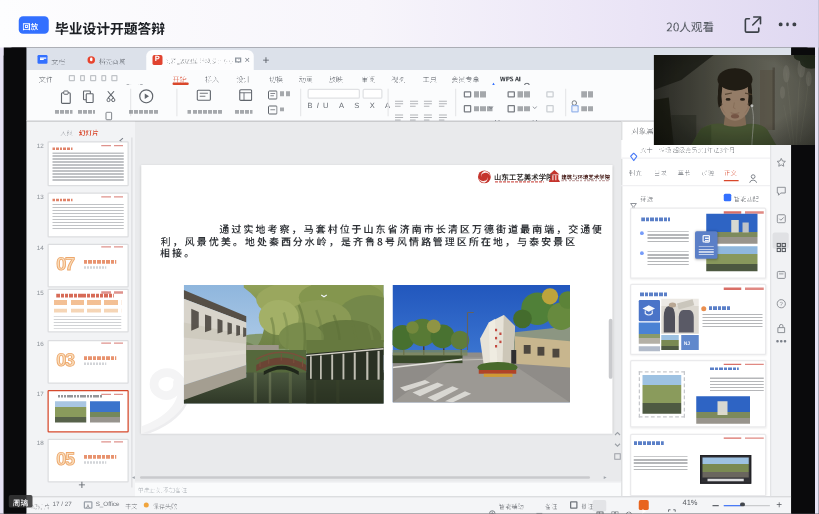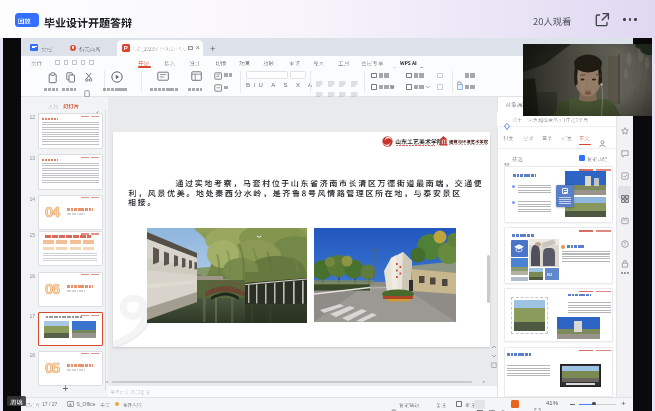--- a/index.html
+++ b/index.html
@@ -240,34 +240,34 @@
     <span class="zh" style="left:42px;top:117.7px;width:16px;height:2.2px;--k:rgba(214,90,56,.75);--c:2.2px;--u:2.9px"></span>
     <span class="tx" style="left:42px;top:122.2px;width:57px;height:23px;--k:rgba(130,134,140,.5);--t:1.0px;--u:2.4px"></span>
     <div style="position:absolute;left:38px;top:154.3px;width:65px;height:35.5px;background:#fff;border:0.8px solid #dcdde0;border-radius:1px"></div>
     <div style="position:absolute;left:26px;top:155.3px;width:9px;height:6px;font-size:5px;color:#8a8f96;text-align:right;line-height:6px">13</div>
     <div style="position:absolute;left:81px;top:156.8px;width:18px;height:1.2px;background:repeating-linear-gradient(90deg,rgba(201,74,64,.6) 0 7.5px,transparent 7.5px 10px)"></div>
     <span class="zh" style="left:42px;top:158.8px;width:16px;height:2.2px;--k:rgba(214,90,56,.75);--c:2.2px;--u:2.9px"></span>
     <span class="tx" style="left:42px;top:163.3px;width:57px;height:21px;--k:rgba(130,134,140,.5);--t:1.0px;--u:2.4px"></span>
     <div style="position:absolute;left:38px;top:194.7px;width:65px;height:35.5px;background:#fff;border:0.8px solid #dcdde0;border-radius:1px"></div>
     <div style="position:absolute;left:26px;top:195.7px;width:9px;height:6px;font-size:5px;color:#8a8f96;text-align:right;line-height:6px">14</div>
     <div style="position:absolute;left:81px;top:197.2px;width:18px;height:1.2px;background:repeating-linear-gradient(90deg,rgba(201,74,64,.6) 0 7.5px,transparent 7.5px 10px)"></div>
-    <div style="position:absolute;left:45px;top:203.7px;width:22px;height:16px;font-size:14.5px;font-weight:bold;color:#f9ddbb;-webkit-text-stroke:0.7px #eda76c;line-height:16px;letter-spacing:-1px">04</div>
+    <div style="position:absolute;left:45px;top:203.7px;width:22px;height:16px;font-size:14.5px;font-weight:bold;color:#f9ddbb;-webkit-text-stroke:0.7px #eda76c;line-height:16px;letter-spacing:-1px">07</div>
     <span class="zh" style="left:67px;top:208.2px;width:26px;height:2.8px;--k:rgba(226,120,75,.8);--c:2.8px;--u:3.6px"></span>
     <span class="zh" style="left:67px;top:213.2px;width:18px;height:1.8px;--k:rgba(180,184,190,.6);--c:1.8px;--u:2.4px"></span>
     <div style="position:absolute;left:38px;top:230.9px;width:65px;height:35.5px;background:#fff;border:0.8px solid #dcdde0;border-radius:1px"></div>
     <div style="position:absolute;left:26px;top:231.9px;width:9px;height:6px;font-size:5px;color:#8a8f96;text-align:right;line-height:6px">15</div>
     <div style="position:absolute;left:81px;top:233.4px;width:18px;height:1.2px;background:repeating-linear-gradient(90deg,rgba(201,74,64,.6) 0 7.5px,transparent 7.5px 10px)"></div>
     <span class="zh" style="left:45px;top:234.9px;width:46px;height:2.8px;--k:rgba(205,70,45,.8);--c:2.8px;--u:3.5px"></span>
     <div style="position:absolute;left:43px;top:240.4px;width:54px;height:3.5px;background:repeating-linear-gradient(90deg,rgba(240,176,122,.8) 0 11px,transparent 11px 13.5px)"></div>
     <div style="position:absolute;left:43px;top:246.9px;width:54px;height:2.8px;background:repeating-linear-gradient(90deg,rgba(243,203,164,.8) 0 11px,transparent 11px 13.5px)"></div>
     <span class="tx" style="left:43px;top:252.9px;width:54px;height:10px;--k:rgba(150,154,160,.45);--t:1.0px;--u:2.4px"></span>
     <div style="position:absolute;left:38px;top:271.6px;width:65px;height:35.5px;background:#fff;border:0.8px solid #dcdde0;border-radius:1px"></div>
     <div style="position:absolute;left:26px;top:272.6px;width:9px;height:6px;font-size:5px;color:#8a8f96;text-align:right;line-height:6px">16</div>
     <div style="position:absolute;left:81px;top:274.1px;width:18px;height:1.2px;background:repeating-linear-gradient(90deg,rgba(201,74,64,.6) 0 7.5px,transparent 7.5px 10px)"></div>
-    <div style="position:absolute;left:45px;top:280.6px;width:22px;height:16px;font-size:14.5px;font-weight:bold;color:#f9ddbb;-webkit-text-stroke:0.7px #eda76c;line-height:16px;letter-spacing:-1px">06</div>
+    <div style="position:absolute;left:45px;top:280.6px;width:22px;height:16px;font-size:14.5px;font-weight:bold;color:#f9ddbb;-webkit-text-stroke:0.7px #eda76c;line-height:16px;letter-spacing:-1px">03</div>
     <span class="zh" style="left:67px;top:285.1px;width:26px;height:2.8px;--k:rgba(226,120,75,.8);--c:2.8px;--u:3.6px"></span>
     <span class="zh" style="left:67px;top:290.1px;width:18px;height:1.8px;--k:rgba(180,184,190,.6);--c:1.8px;--u:2.4px"></span>
     <div style="position:absolute;left:38px;top:312.3px;width:65px;height:34px;background:#fff;border:1.2px solid #d6492c;border-radius:1px"></div>
     <div style="position:absolute;left:26px;top:313.3px;width:9px;height:6px;font-size:5px;color:#8a8f96;text-align:right;line-height:6px">17</div>
     <div style="position:absolute;left:81px;top:314.8px;width:18px;height:1.2px;background:repeating-linear-gradient(90deg,rgba(201,74,64,.6) 0 7.5px,transparent 7.5px 10px)"></div>
     <span class="zh" style="left:46px;top:316.3px;width:36px;height:2px;--k:rgba(90,93,98,.65);--c:2px;--u:2.6px"></span>
     <div style="position:absolute;left:44px;top:321.3px;width:25px;height:17px;background:linear-gradient(180deg,#a9c6e2 0 28%,#8a9b5c 28% 72%,#57624a 72%)"></div>
     <div style="position:absolute;left:72px;top:321.3px;width:24px;height:17px;background:linear-gradient(180deg,#3b74cc 0 52%,#74885c 52% 72%,#97948e 72%)"></div>
     <div style="position:absolute;left:38px;top:350.8px;width:65px;height:35.5px;background:#fff;border:0.8px solid #dcdde0;border-radius:1px"></div>
     <div style="position:absolute;left:26px;top:351.8px;width:9px;height:6px;font-size:5px;color:#8a8f96;text-align:right;line-height:6px">18</div>

